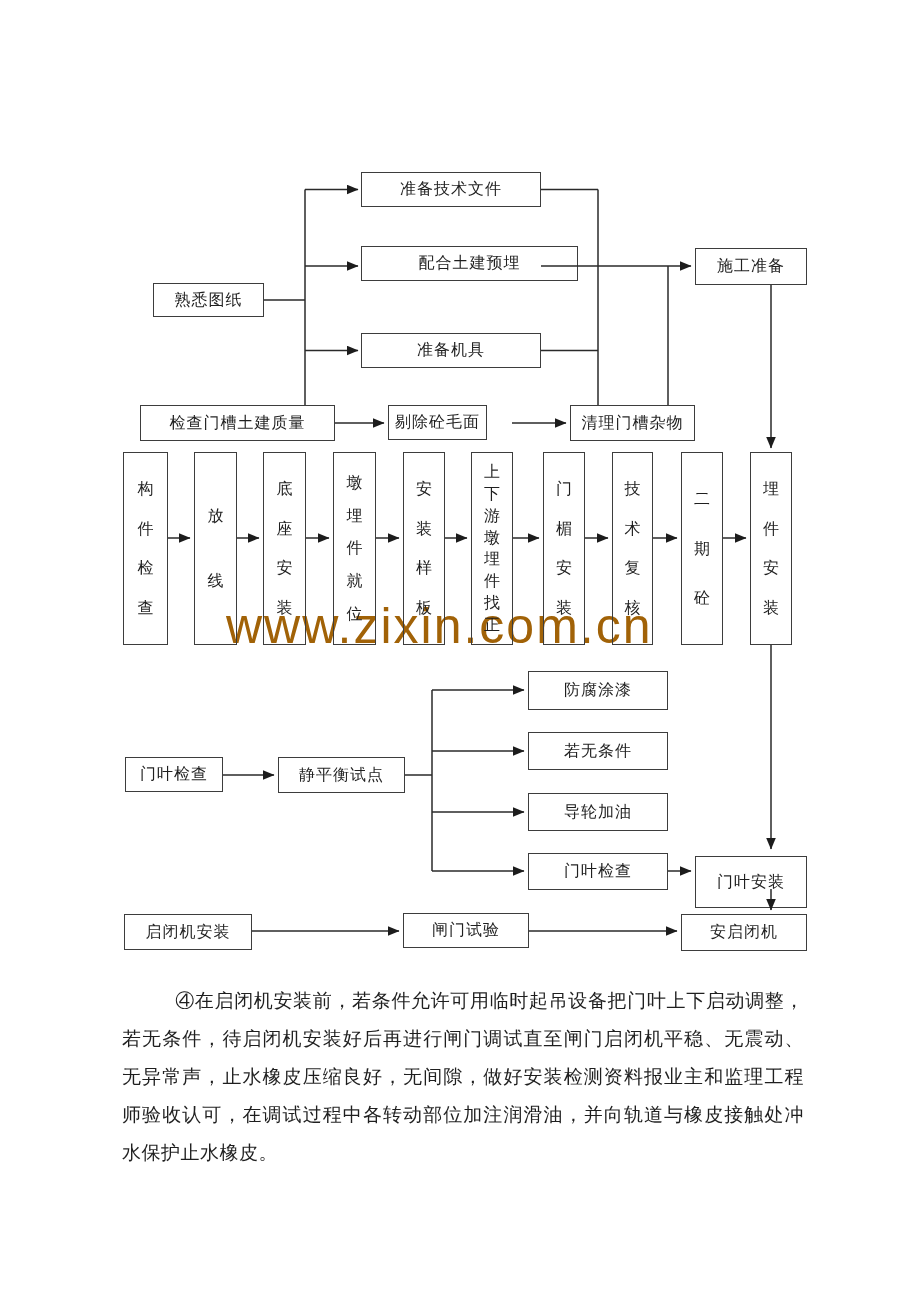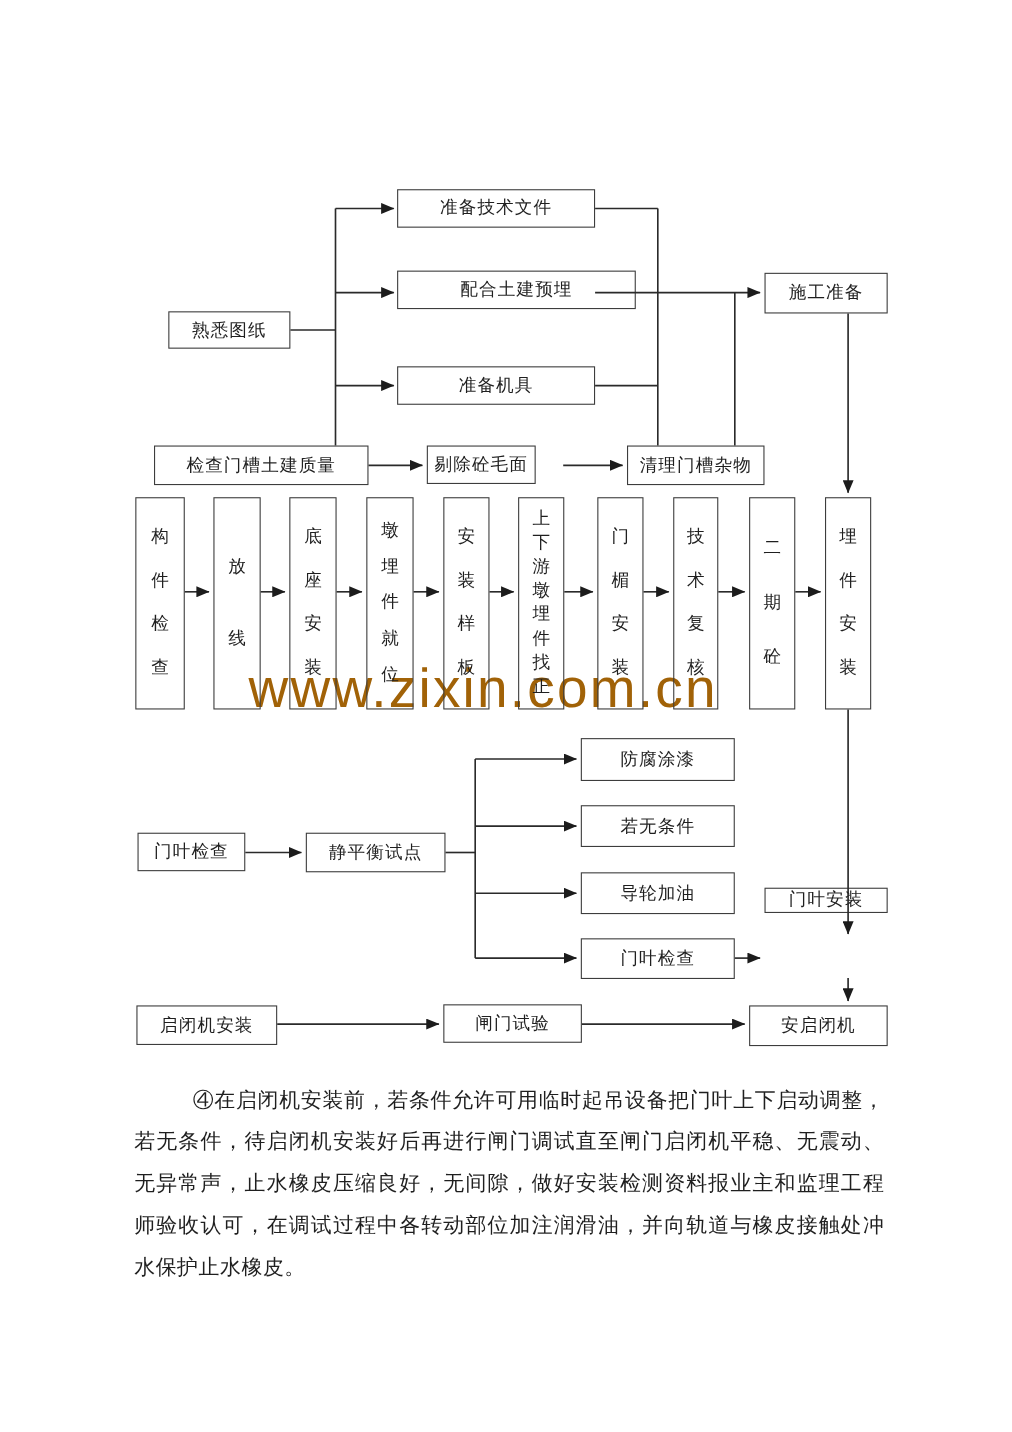--- a/index.html
+++ b/index.html
@@ -162,21 +162,21 @@
       <span>安</span>
       <span>装</span>
     </div>
 
   <div class="node" style="left:125px;top:757px;width:98px;height:35px">门叶检查</div>
   <div class="node" style="left:278px;top:757px;width:127px;height:36px">静平衡试点</div>
   <div class="node" style="left:528px;top:671px;width:140px;height:39px">防腐涂漆</div>
   <div class="node" style="left:528px;top:732px;width:140px;height:38px">若无条件</div>
   <div class="node" style="left:528px;top:793px;width:140px;height:38px">导轮加油</div>
   <div class="node" style="left:528px;top:853px;width:140px;height:37px">门叶检查</div>
-  <div class="node" style="left:695px;top:807px;width:112px;height:23px">门叶安装</div>
+  <div class="node" style="left:695px;top:856px;width:112px;height:52px">门叶安装</div>
 
   <div class="node" style="left:124px;top:914px;width:128px;height:36px">启闭机安装</div>
   <div class="node" style="left:403px;top:913px;width:126px;height:35px">闸门试验</div>
   <div class="node" style="left:681px;top:914px;width:126px;height:37px">安启闭机</div>
 
   <div class="note">④在启闭机安装前，若条件允许可用临时起吊设备把门叶上下启动调整，若无条件，待启闭机安装好后再进行闸门调试直至闸门启闭机平稳、无震动、无异常声，止水橡皮压缩良好，无间隙，做好安装检测资料报业主和监理工程师验收认可，在调试过程中各转动部位加注润滑油，并向轨道与橡皮接触处冲水保护止水橡皮。</div>
 
 </div>
 
 </body></html>

